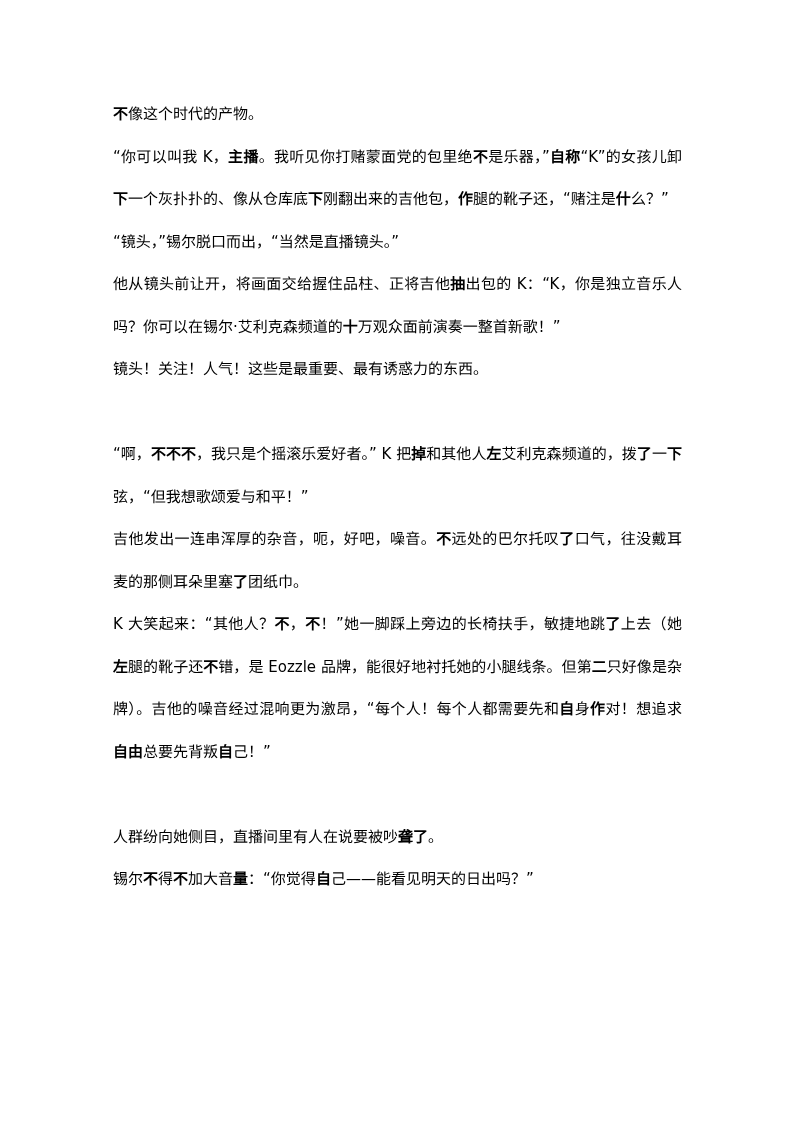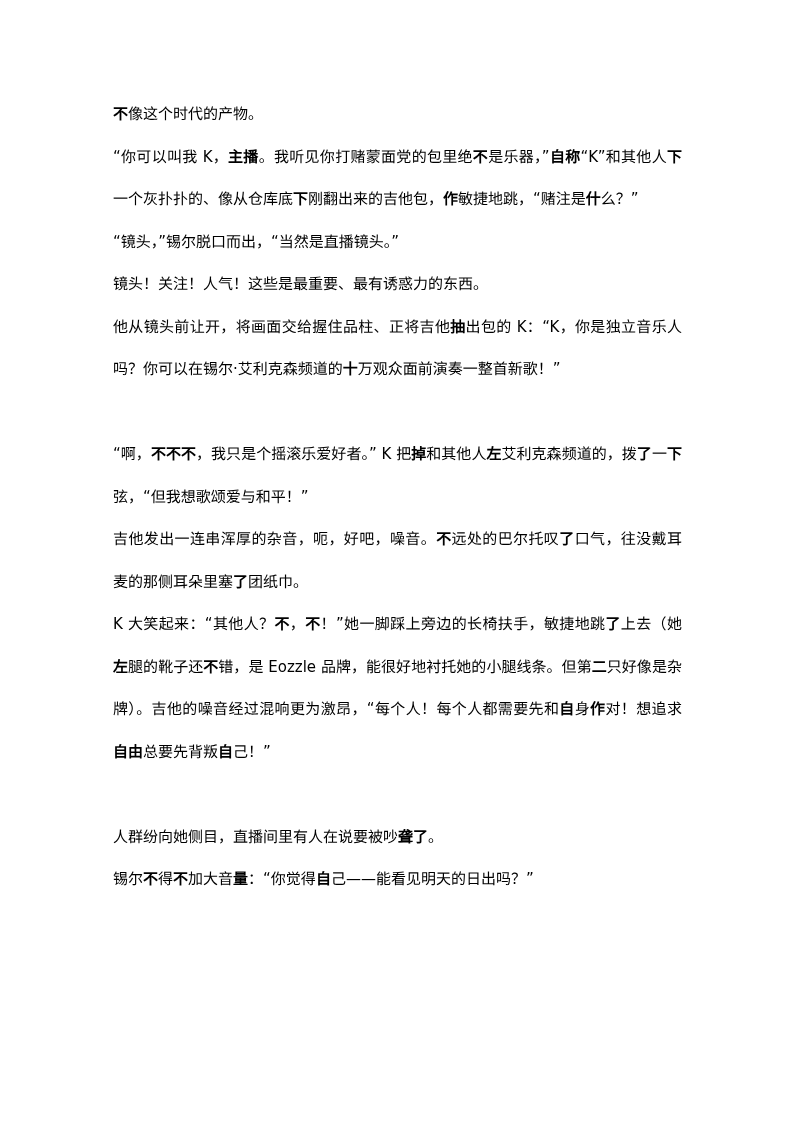--- a/index.html
+++ b/index.html
@@ -39,24 +39,24 @@
   .b {
     font-weight: bold;
   }
 </style>
 </head>
 <body>
 
 <div class="page">
   <div class="doc-body">
     <p class="line"><span class="b">不</span><span>像这个时代的产物。</span></p>
-    <p class="line"><span>“你可以叫我 K，</span><span class="b">主播</span><span>。我听见你打赌蒙面党的包里绝</span><span class="b">不</span><span>是乐器，”</span><span class="b">自称</span><span>“K”和其他人</span><span class="b">下</span><span>一个灰扑扑的、像从仓库底</span><span class="b">下</span><span>刚翻出来的吉他包，</span><span class="b">作</span><span>敏捷地跳，“赌注是</span><span class="b">什</span><span>么？”</span></p>
+    <p class="line"><span>“你可以叫我 K，</span><span class="b">主播</span><span>。我听见你打赌蒙面党的包里绝</span><span class="b">不</span><span>是乐器，”</span><span class="b">自称</span><span>“K”的女孩儿卸</span><span class="b">下</span><span>一个灰扑扑的、像从仓库底</span><span class="b">下</span><span>刚翻出来的吉他包，</span><span class="b">作</span><span>腿的靴子还，“赌注是</span><span class="b">什</span><span>么？”</span></p>
     <p class="line"><span>“镜头，”锡尔脱口而出，“当然是直播镜头。”</span></p>
+    <p class="line"><span>他从镜头前让开，将画面交给握住品柱、正将吉他</span><span class="b">抽</span><span>出包的 K：“K，你是独立音乐人吗？你可以在锡尔·艾利克森频道的</span><span class="b">十</span><span>万观众面前演奏一整首新歌！”</span></p>
     <p class="line"><span>镜头！关注！人气！这些是最重要、最有诱惑力的东西。</span></p>
-    <p class="line"><span>他从镜头前让开，将画面交给握住品柱、正将吉他</span><span class="b">抽</span><span>出包的 K：“K，你是独立音乐人吗？你可以在锡尔·艾利克森频道的</span><span class="b">十</span><span>万观众面前演奏一整首新歌！”</span></p>
     <p class="spacer"></p>
     <p class="line"><span>“啊，</span><span class="b">不不不</span><span>，我只是个摇滚乐爱好者。” K 把</span><span class="b">掉</span><span>和其他人</span><span class="b">左</span><span>艾利克森频道的，拨</span><span class="b">了</span><span>一</span><span class="b">下</span><span>弦，“但我想歌颂爱与和平！”</span></p>
     <p class="line"><span>吉他发出一连串浑厚的杂音，呃，好吧，噪音。</span><span class="b">不</span><span>远处的巴尔托叹</span><span class="b">了</span><span>口气，往没戴耳麦的那侧耳朵里塞</span><span class="b">了</span><span>团纸巾。</span></p>
     <p class="line"><span>K 大笑起来：“其他人？</span><span class="b">不</span><span>，</span><span class="b">不</span><span>！”她一脚踩上旁边的长椅扶手，敏捷地跳</span><span class="b">了</span><span>上去（她</span><span class="b">左</span><span>腿的靴子还</span><span class="b">不</span><span>错，是 Eozzle 品牌，能很好地衬托她的小腿线条。但第</span><span class="b">二</span><span>只好像是杂牌）。吉他的噪音经过混响更为激昂，“每个人！每个人都需要先和</span><span class="b">自</span><span>身</span><span class="b">作</span><span>对！想追求</span><span class="b">自由</span><span>总要先背叛</span><span class="b">自</span><span>己！”</span></p>
     <p class="spacer"></p>
     <p class="line"><span>人群纷向她侧目，直播间里有人在说要被吵</span><span class="b">聋了</span><span>。</span></p>
     <p class="line"><span>锡尔</span><span class="b">不</span><span>得</span><span class="b">不</span><span>加大音</span><span class="b">量</span><span>：“你觉得</span><span class="b">自</span><span>己——能看见明天的日出吗？”</span></p>
   </div>
 </div>
 

